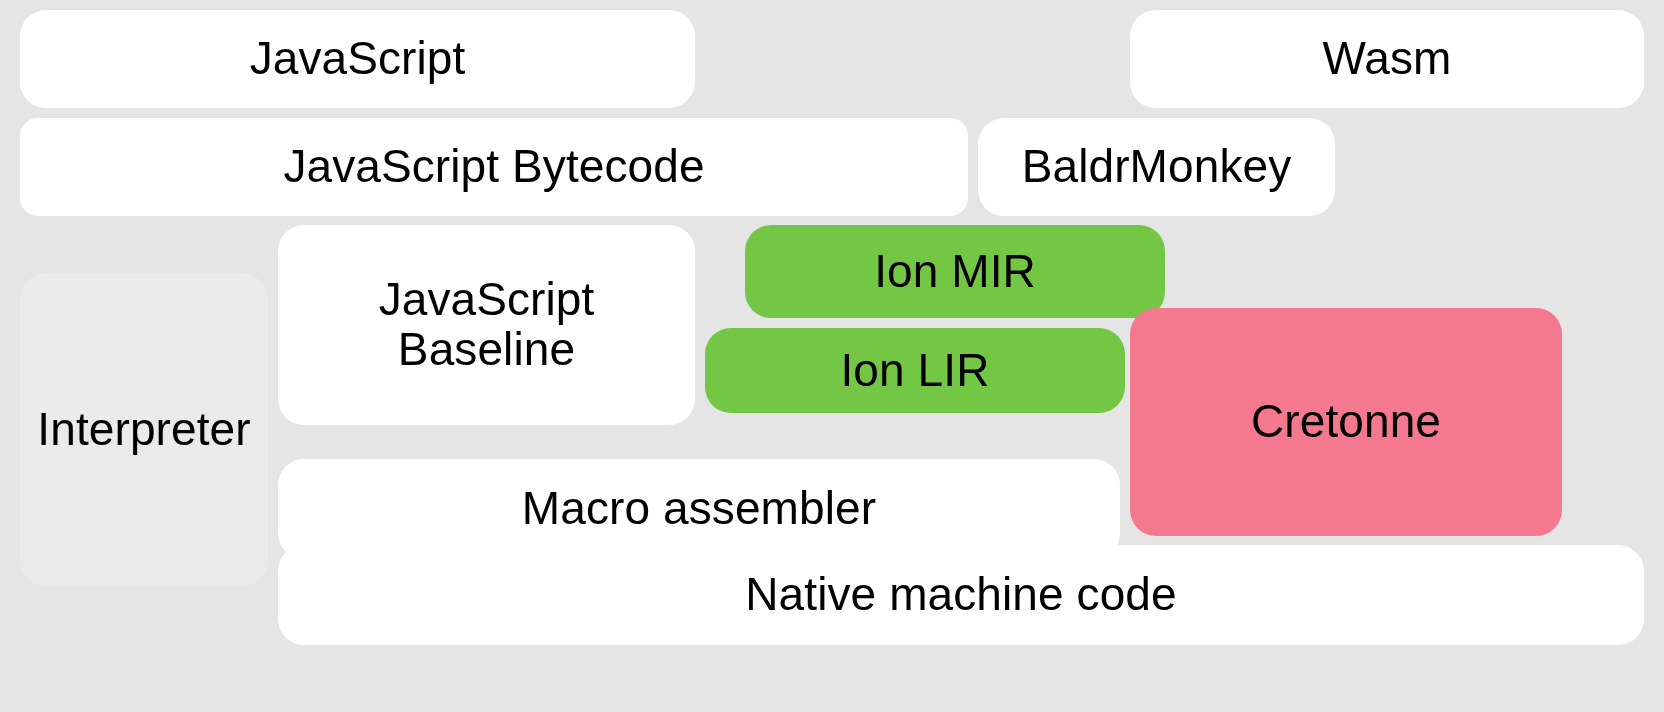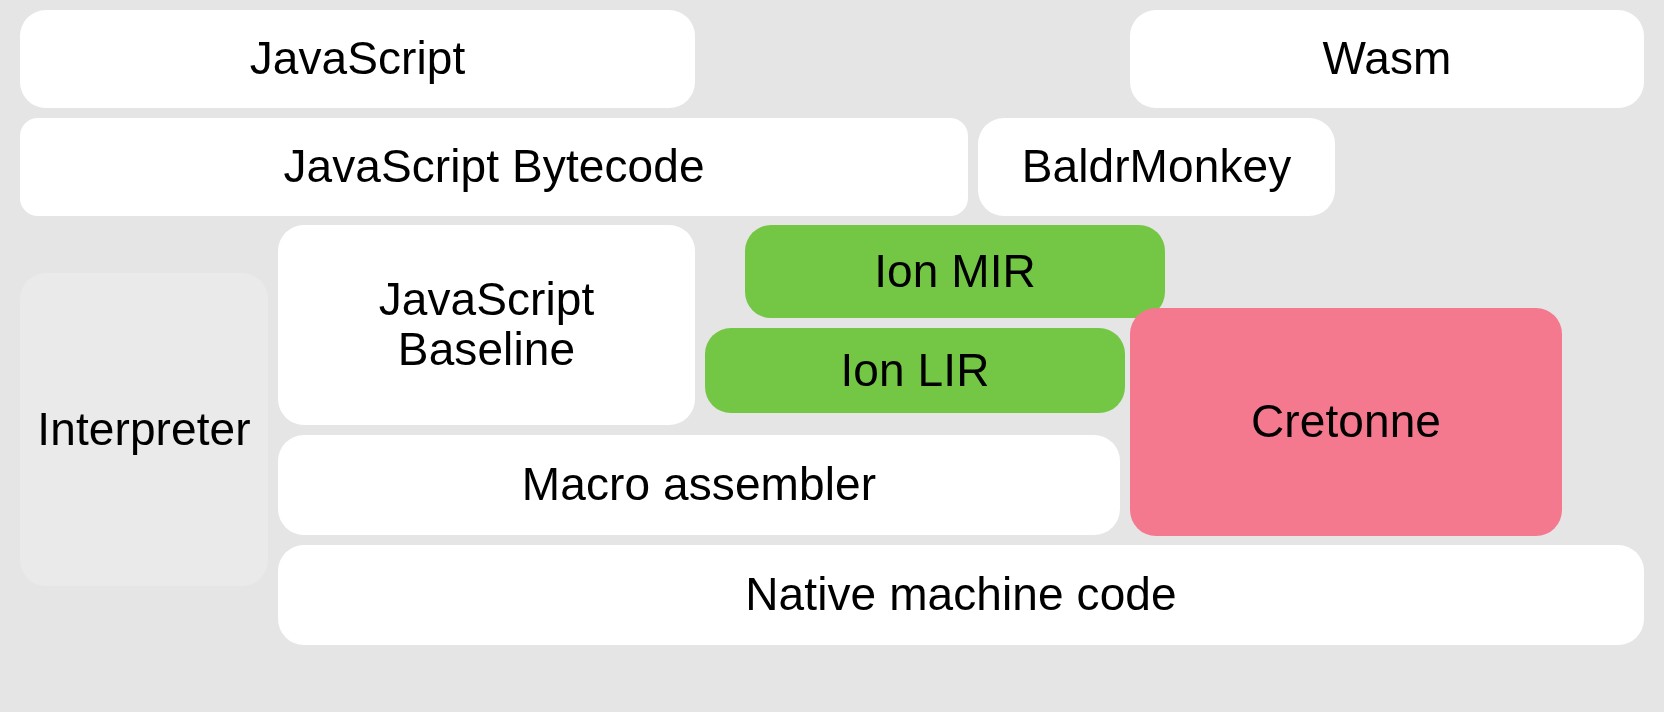--- a/index.html
+++ b/index.html
@@ -43,15 +43,15 @@
     <div class="node" style="left: 20px; top: 10px; width: 675px; height: 98px; border-radius: 26px; font-size: 46px; background: rgb(255, 255, 255); color: rgb(0, 0, 0);">JavaScript</div>
     <div class="node" style="left: 1130px; top: 10px; width: 514px; height: 98px; border-radius: 26px; font-size: 46px; background: rgb(255, 255, 255); color: rgb(0, 0, 0);">Wasm</div>
     <div class="node" style="left: 20px; top: 118px; width: 948px; height: 98px; border-radius: 18px; font-size: 46px; background: rgb(255, 255, 255); color: rgb(0, 0, 0);">JavaScript Bytecode</div>
     <div class="node" style="left: 978px; top: 118px; width: 357px; height: 98px; border-radius: 26px; font-size: 46px; background: rgb(255, 255, 255); color: rgb(0, 0, 0);">BaldrMonkey</div>
     <div class="node" style="left: 20px; top: 225px; width: 248px; height: 313px; border-radius: 26px; font-size: 46px; background: rgb(234, 234, 234); color: rgb(0, 0, 0); margin-top: 48px;">Interpreter</div>
     <div class="node" style="left: 278px; top: 225px; width: 417px; height: 200px; border-radius: 26px; font-size: 46px; background: rgb(255, 255, 255); color: rgb(0, 0, 0);">JavaScript
 Baseline</div>
     <div class="node" style="left: 705px; top: 225px; width: 420px; height: 93px; border-radius: 26px; font-size: 46px; background: rgb(115, 199, 69); color: rgb(0, 0, 0); margin-left: 40px;">Ion MIR</div>
     <div class="node" style="left: 705px; top: 328px; width: 420px; height: 85px; border-radius: 26px; font-size: 46px; background: rgb(115, 199, 69); color: rgb(0, 0, 0);">Ion LIR</div>
     <div class="node" style="left: 1130px; top: 308px; width: 432px; height: 228px; border-radius: 26px; font-size: 46px; background: rgb(244, 121, 143); color: rgb(0, 0, 0);">Cretonne</div>
-    <div class="node" style="left: 278px; top: 435px; width: 842px; height: 100px; border-radius: 26px; font-size: 46px; background: rgb(255, 255, 255); color: rgb(0, 0, 0);">Macro assembler</div>
+    <div class="node" style="left: 278px; top: 459px; width: 842px; height: 100px; border-radius: 26px; font-size: 46px; background: rgb(255, 255, 255); color: rgb(0, 0, 0);">Macro assembler</div>
     <div class="node" style="left: 278px; top: 545px; width: 1366px; height: 100px; border-radius: 26px; font-size: 46px; background: rgb(255, 255, 255); color: rgb(0, 0, 0); text-align: center;">Native machine code</div>
   </div>
 
 </body></html>

